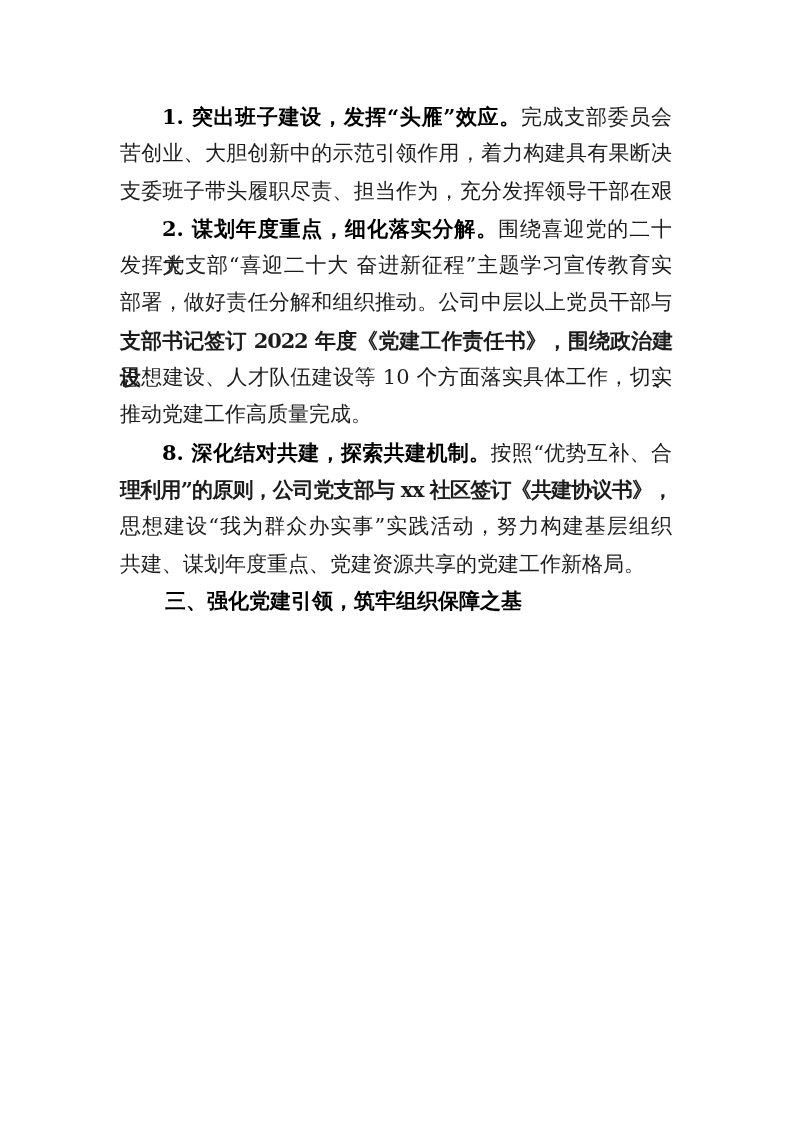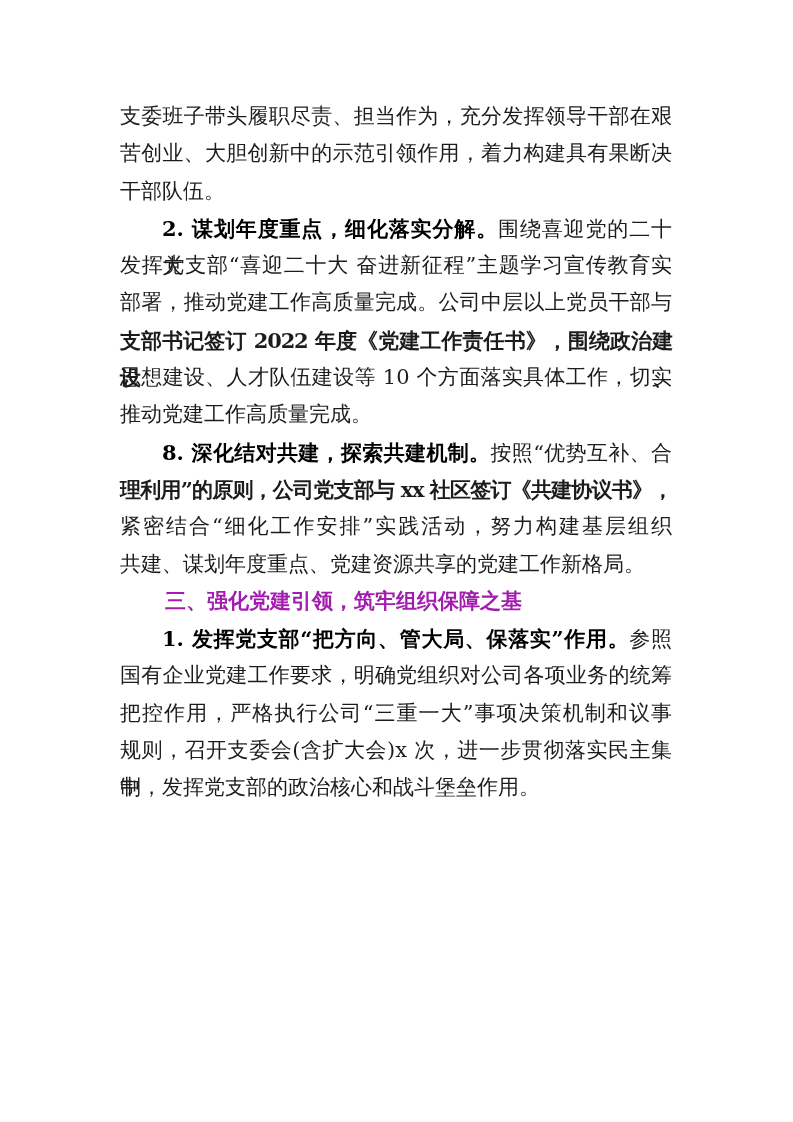--- a/index.html
+++ b/index.html
@@ -49,59 +49,52 @@
       letter-spacing: -1.2px;
       font-weight: bold;
     }
     .lead {
       font-weight: bold;
       color: #000000;
     }
     .section-heading {
       font-family: "DejaVu Sans", "Liberation Sans", sans-serif;
       font-weight: bold;
-      color: #a21caf;
+      color: #000000;
       padding-left: 45px;
       text-align: left;
       text-align-last: left;
     }
   </style>
 </head>
 <body>
 
 <div class="page">
   <div class="content">
 
     <div>
+      <div class="line indent"><span class="lead">1. 突出班子建设，发挥“头雁”效应。</span><span>完成支部委员会</span></div>
+      <div class="line">苦创业、大胆创新中的示范引领作用，着力构建具有果断决</div>
       <div class="line">支委班子带头履职尽责、担当作为，充分发挥领导干部在艰</div>
-      <div class="line">苦创业、大胆创新中的示范引领作用，着力构建具有果断决</div>
-      <div class="line last">干部队伍。</div>
     </div>
 
     <div>
       <div class="line indent"><span class="lead">2. 谋划年度重点，细化落实分解。</span><span>围绕喜迎党的二十大</span></div>
       <div class="line">发挥党支部“喜迎二十大 奋进新征程”主题学习宣传教育实</div>
-      <div class="line">部署，推动党建工作高质量完成。公司中层以上党员干部与</div>
+      <div class="line">部署，做好责任分解和组织推动。公司中层以上党员干部与</div>
       <div class="line tight">支部书记签订 2022 年度《党建工作责任书》，围绕政治建设、</div>
       <div class="line">思想建设、人才队伍建设等 10 个方面落实具体工作，切实</div>
       <div class="line last">推动党建工作高质量完成。</div>
     </div>
 
     <div>
       <div class="line indent"><span class="lead">8. 深化结对共建，探索共建机制。</span><span>按照“优势互补、合</span></div>
       <div class="line tight">理利用”的原则，公司党支部与 xx 社区签订《共建协议书》，</div>
-      <div class="line">紧密结合“细化工作安排”实践活动，努力构建基层组织</div>
+      <div class="line">思想建设“我为群众办实事”实践活动，努力构建基层组织</div>
       <div class="line last">共建、谋划年度重点、党建资源共享的党建工作新格局。</div>
     </div>
 
     <div class="line section-heading">三、强化党建引领，筑牢组织保障之基</div>
 
-    <div>
-      <div class="line indent"><span class="lead">1. 发挥党支部“把方向、管大局、保落实”作用。</span><span>参照</span></div>
-      <div class="line">国有企业党建工作要求，明确党组织对公司各项业务的统筹</div>
-      <div class="line">把控作用，严格执行公司“三重一大”事项决策机制和议事</div>
-      <div class="line">规则，召开支委会(含扩大会)x 次，进一步贯彻落实民主集中</div>
-      <div class="line last">制，发挥党支部的政治核心和战斗堡垒作用。</div>
-    </div>
 
 
   </div>
 </div>
 
 </body></html>

